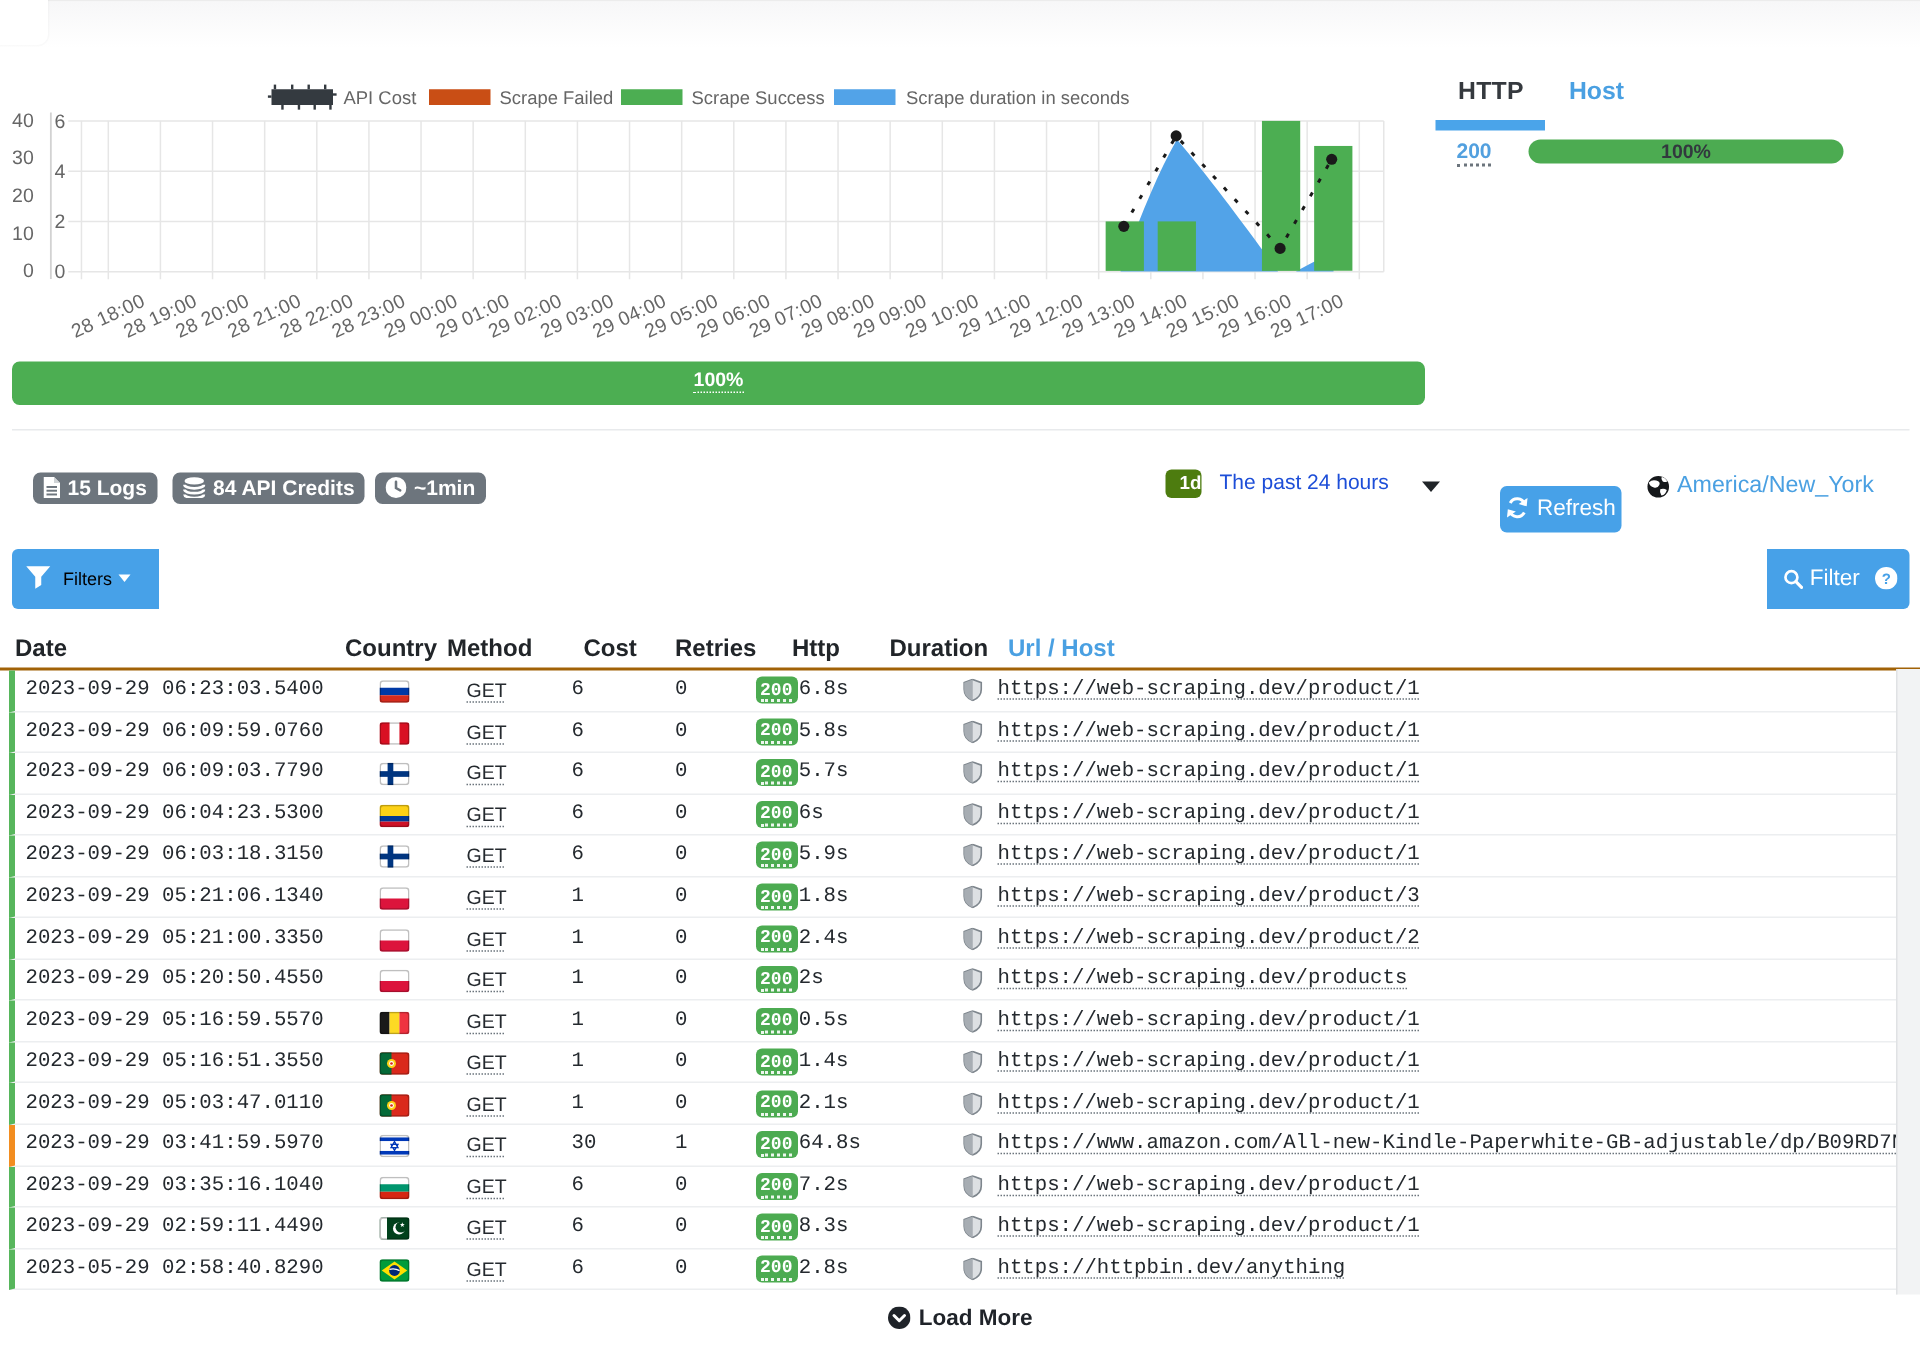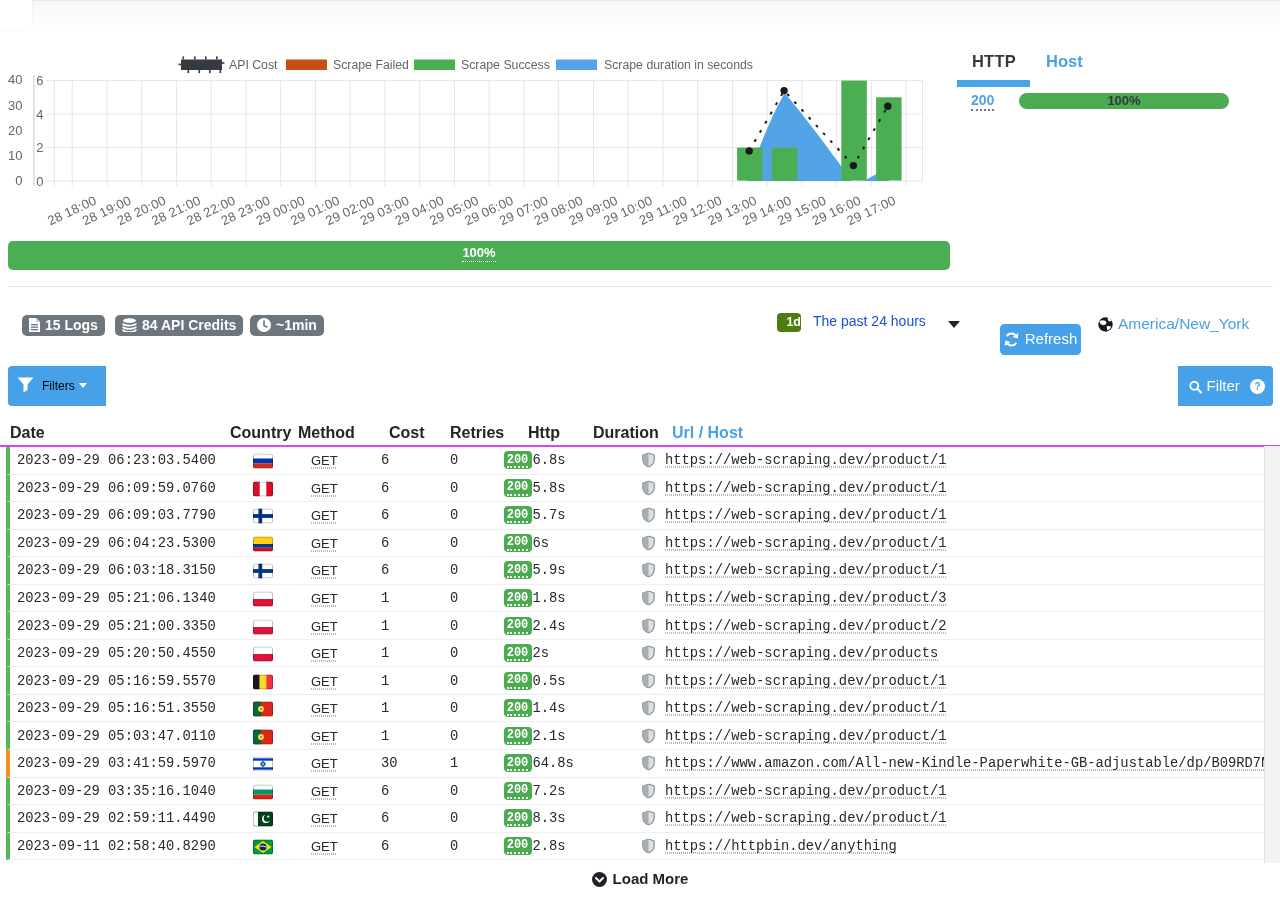--- a/index.html
+++ b/index.html
@@ -41,21 +41,21 @@
 #fbar { left:8px; top:366px; width:1265px; height:40px; }
 #filtersBtn { left:0; top:0; width:98px; height:40px; background:#47a1e8; color:#000000;
   border-radius:4px 0 0 4px; font-size:12px; line-height:40px; }
 #finput { left:98px; top:0; width:1079.5px; height:40px; background:#fff;
   border:1px solid #e2e5e8; border-left:none; font-size:16px; color:#6e6e6e; line-height:38px;
   padding-left:13px; }
 #filterBtn { left:1169.5px; top:0; width:95.5px; height:40px; background:#47a1e8; color:#fff;
   border-radius:0 4px 4px 0; font-size:15px; line-height:40px; padding-left:11px; }
 
 
-#thead { left:0; top:416px; width:1280px; height:31px; border-bottom:2px solid #d946ef; }
+#thead { left:0; top:416px; width:1280px; height:31px; border-bottom:2px solid #a16207; }
 #thead span { position:absolute; top:8px; font-size:16px; font-weight:bold; color:#212529; }
 #tbody { left:5.5px; top:447px; width:1258px; }
 .row { position:relative; width:1258px; height:27.55px; border-left:4px solid #57b65c;
   border-bottom:1px solid #eceef0; overflow:hidden; }
 .row.warn { border-left-color:#f28d20;padding-left:44px; }
 .row span, .row a, .row svg.flag, .row svg.shield { position:absolute; top:50%; }
 .c { font-family:"Liberation Mono", monospace; font-size:13.8px; color:#24292e;
   transform:translateY(-50%); white-space:pre; }
 .date { left:7.5px; }
 .flag { left:243.5px; transform:translateY(-50%); margin-top:1px; }
@@ -645,21 +645,21 @@
         <i>200</i>
       </span>
       <span class="c dur">8.3s</span>
       <svg class="shield" width="13" height="15" viewBox="0 0 13 15">
         <path d="M6.5 0.5 L12.2 2.6 V7 C12.2 10.8 9.8 13.2 6.5 14.5 C3.2 13.2 0.8 10.8 0.8 7 V2.6 Z" fill="#dde0e3" stroke="#7e868d" stroke-width="1.1"></path>
         <path d="M6.5 0.5 L0.8 2.6 V7 C0.8 10.8 3.2 13.2 6.5 14.5 Z" fill="#a7adb3"></path>
       </svg>
       <span class="url">https://web-scraping.dev/product/1</span>
     </div>
 <div class="row">
-      <span class="c date">2023-09-11 02:58:40.8290</span>
+      <span class="c date">2023-05-29 02:58:40.8290</span>
       <svg class="flag" width="20" height="15" viewBox="0 0 20 15">
         <defs>
           <clipPath id="fclip14">
             <rect width="20" height="15" rx="2"></rect>
           </clipPath>
         </defs>
         <g clip-path="url(#fclip14)">
           <rect width="20" height="15" fill="#009c3b"></rect>
           <path d="M10 1.5 L18.5 7.5 L10 13.5 L1.5 7.5 Z" fill="#ffdf00"></path>
           <circle cx="10" cy="7.5" r="3.6" fill="#002776"></circle>

